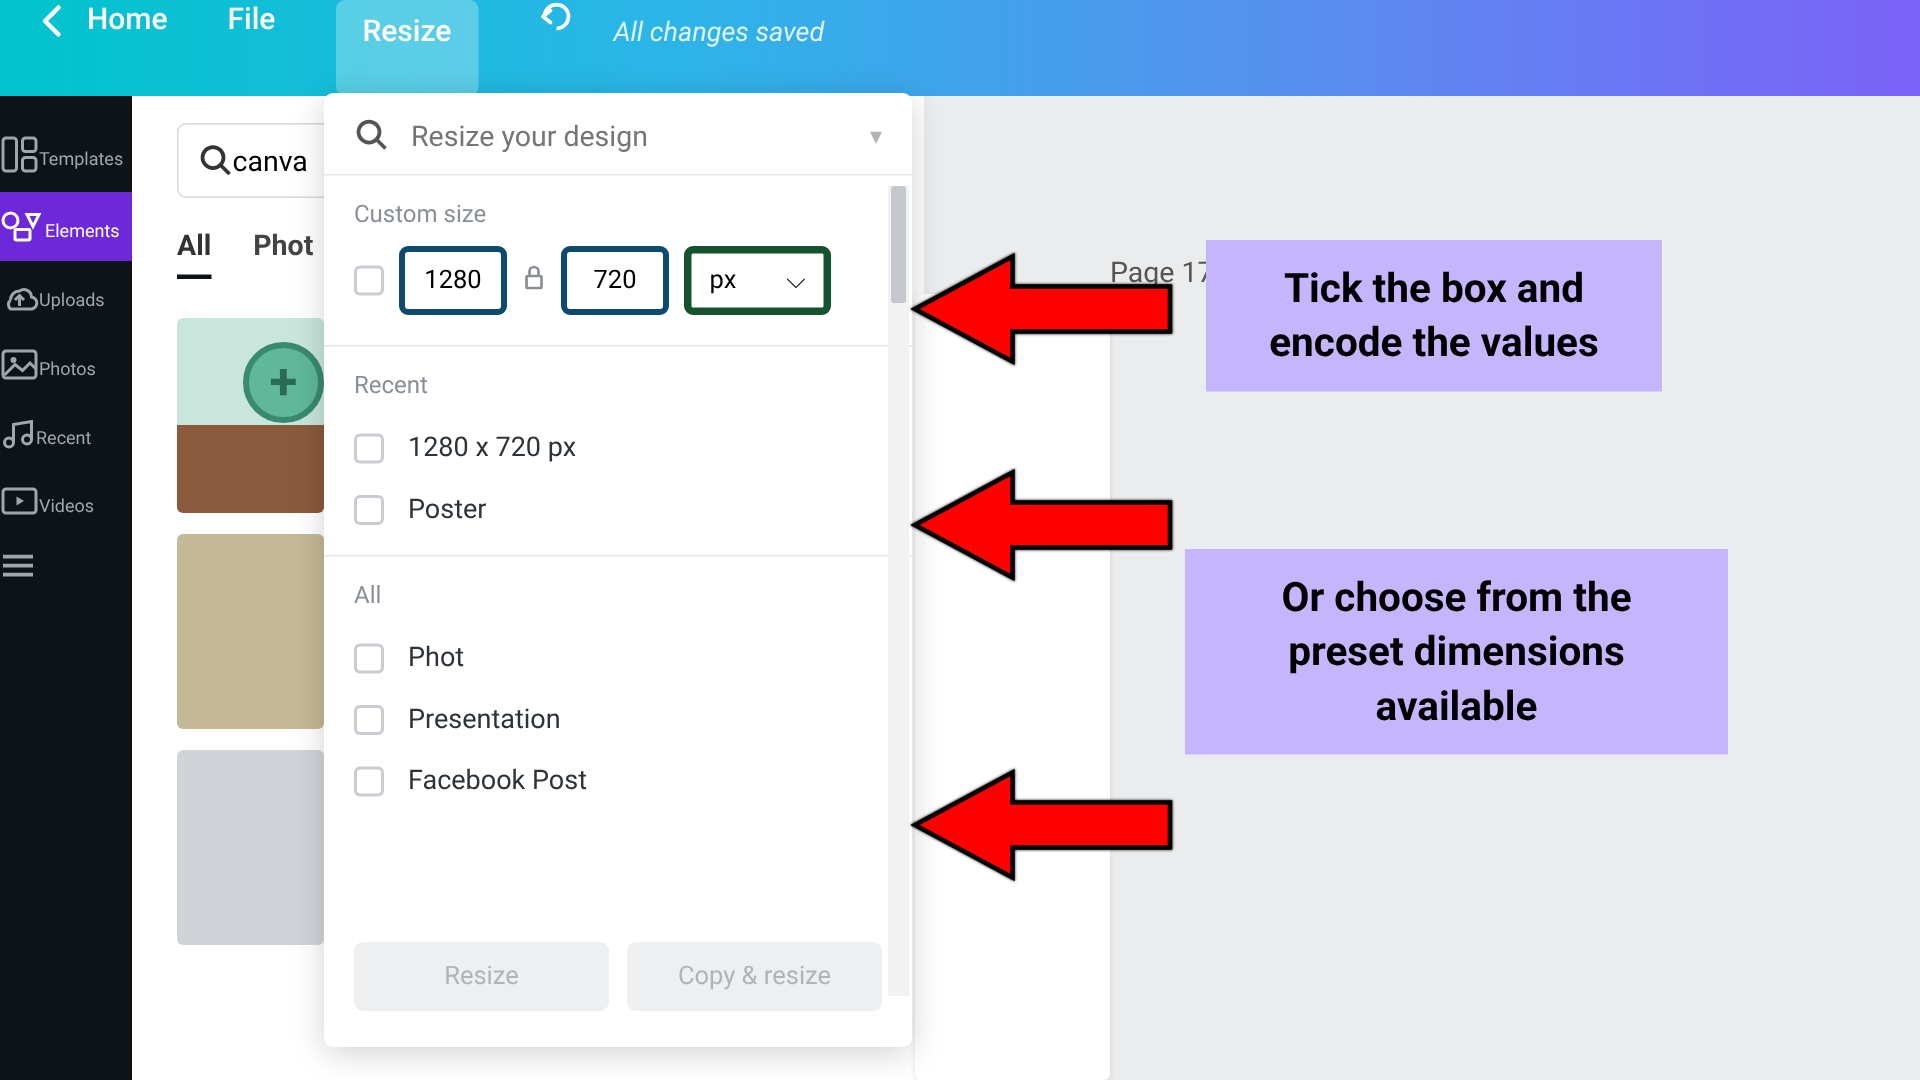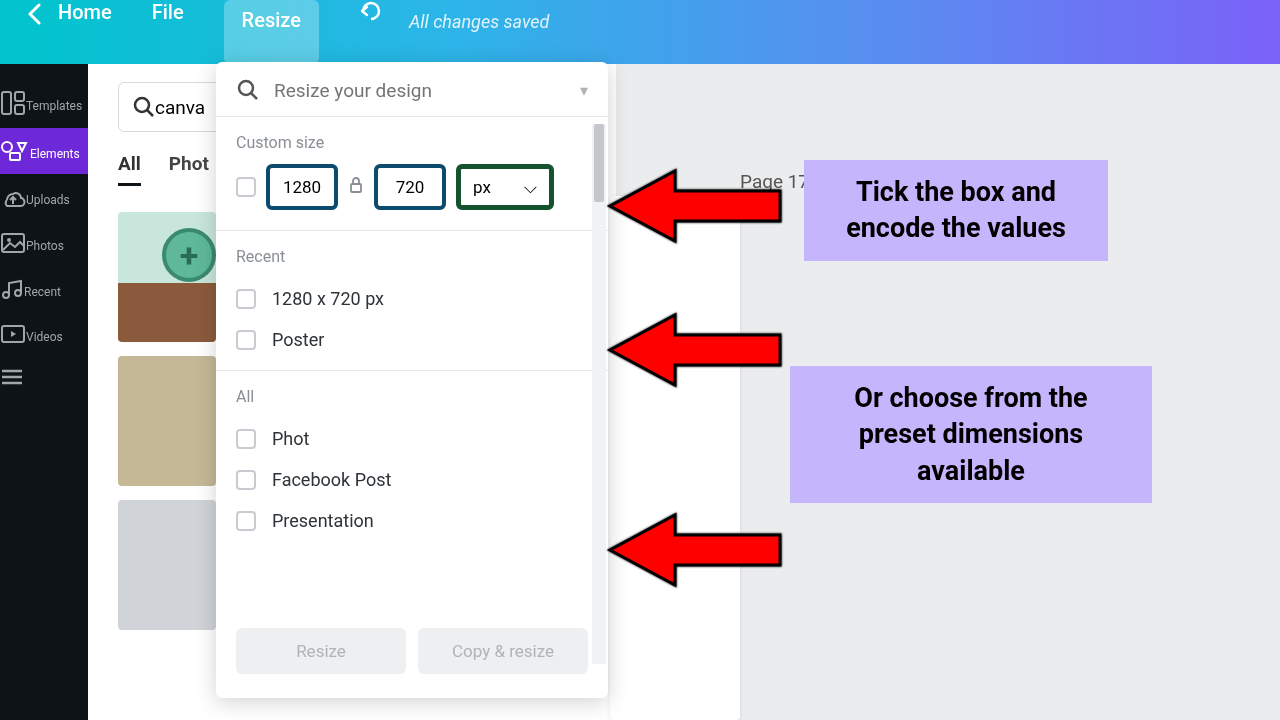--- a/index.html
+++ b/index.html
@@ -198,25 +198,25 @@
     <span class="option-text">Poster</span>
   </div>
   <div class="popup-divider" style="margin-top:10px"></div>
   <div class="section-label">All</div>
   <div class="option-row">
     <div class="chk"></div>
     <span class="option-text">Phot</span>
   </div>
   <div class="option-row">
     <div class="chk"></div>
+    <span class="option-text">Presentation</span>
+  </div>
+  <div class="option-row">
+    <div class="chk"></div>
     <span class="option-text">Facebook Post</span>
-  </div>
-  <div class="option-row">
-    <div class="chk"></div>
-    <span class="option-text">Presentation</span>
   </div>
   <div class="scroll-track">
       <div class="scroll-thumb"></div>
     </div>
   <div class="popup-footer">
     <div class="footer-btn">Resize</div>
     <div class="footer-btn">Copy &amp; resize</div>
   </div>
 </div>
 

